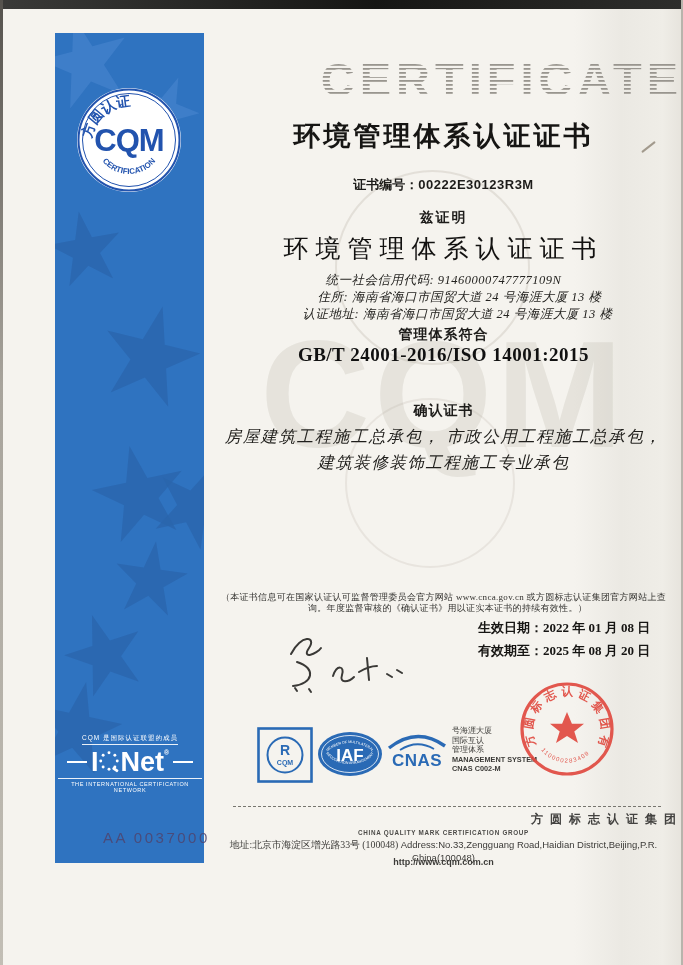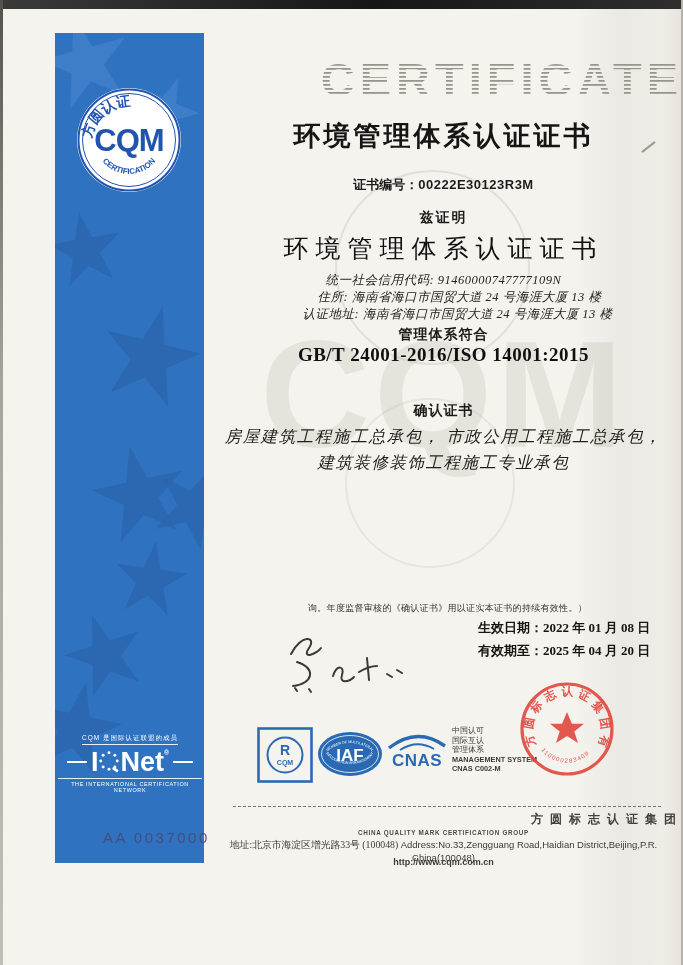--- a/index.html
+++ b/index.html
@@ -161,39 +161,40 @@
   <div class="line info info2">住所: 海南省海口市国贸大道 24 号海涯大厦 13 楼</div>
   <div class="line info info3">认证地址: 海南省海口市国贸大道 24 号海涯大厦 13 楼</div>
 
   <div class="line conform">管理体系符合</div>
   <div class="line standard">GB/T 24001-2016/ISO 14001:2015</div>
 
   <div class="line scopehead">确认证书</div>
   <div class="line scope scope1">房屋建筑工程施工总承包， 市政公用工程施工总承包，</div>
   <div class="line scope scope2">建筑装修装饰工程施工专业承包</div>
 
+  <div class="line footnote foot1">（本证书信息可在国家认证认可监督管理委员会官方网站 www.cnca.gov.cn 或方圆标志认证集团官方网站上查</div>
   <div class="line footnote foot2">询。年度监督审核的《确认证书》用以证实本证书的持续有效性。）</div>
 
   <svg class="signature" width="130" height="68" viewBox="0 0 130 68">
     <g fill="none" stroke="#3a3936" stroke-width="2" stroke-linecap="round">
       <path d="M8 26 C 18 6, 34 8, 26 20 C 18 32, 34 26, 38 20"></path>
       <path d="M14 34 C 34 40, 30 56, 10 58"></path>
       <path d="M12 60 l 2 3 M26 61 l 2 3"></path>
       <path d="M50 48 c 4 -12 12 -10 9 -1 c -3 9 7 7 12 2"></path>
       <path d="M76 44 q 10 -6 18 -6 M84 30 l 2 22"></path>
       <path d="M104 46 l 5 3 M114 42 l 5 3"></path>
     </g>
   </svg>
 
   <div class="dates">
     <div>
       <span>生效日期：</span><span>2022 年 01 月 08 日</span>
     </div>
     <div>
-      <span>有效期至：</span><span>2025 年 04 月 20 日</span>
+      <span>有效期至：</span><span>2025 年 08 月 20 日</span>
     </div>
   </div>
 
   <svg class="stamp" width="124" height="124" viewBox="-62 -62 124 124">
     <defs>
       <path id="stampArc" d="M -31 16 A 34.5 34.5 0 1 1 31 16" fill="none"></path>
       <path id="stampNum" d="M -26 21 A 33 33 0 0 0 26 21" fill="none"></path>
     </defs>
     <circle cx="0" cy="0" r="45" fill="none" stroke="#e0473d" stroke-width="3.2"></circle>
     <polygon points="0,-17 4.9,-5.3 17,-5.3 7.3,2.4 11,14 0,7 -11,14 -7.3,2.4 -17,-5.3 -4.9,-5.3" fill="#e0473d"></polygon>
@@ -257,21 +258,21 @@
     </text>
   </svg>
 
   <svg class="mark m-cnas" width="62" height="40" viewBox="0 0 62 40">
     <path d="M3 15 Q 31 -7 59 13" fill="none" stroke="#2a6ab5" stroke-width="3.4"></path>
     <path d="M14 17 Q 31 6 48 16" fill="none" stroke="#2a6ab5" stroke-width="1.8"></path>
     <text x="31" y="33" text-anchor="middle" font-family="Liberation Sans, sans-serif" font-size="17" font-weight="bold" fill="#2a6ab5" letter-spacing="0.5">CNAS</text>
   </svg>
 
   <div class="accred">
-    <div>中国认可</div>
+    <div>号海涯大厦</div>
     <div>国际互认</div>
     <div>管理体系</div>
     <div class="en">MANAGEMENT SYSTEM</div>
     <div class="en">CNAS C002-M</div>
   </div>
 
   <div class="divider"></div>
   <div class="grp-zh">方圆标志认证集团</div>
   <div class="grp-en">CHINA QUALITY MARK CERTIFICATION GROUP</div>
   <div class="addr">

